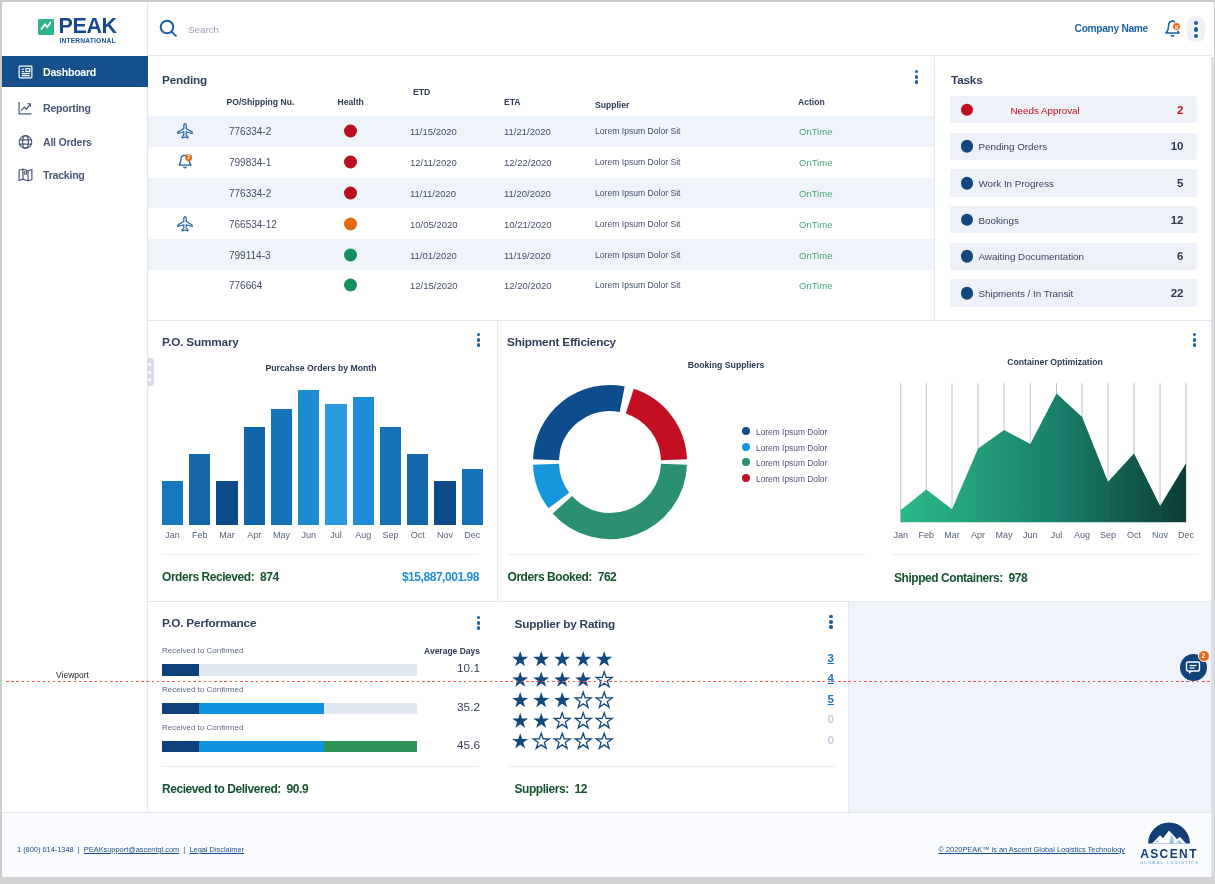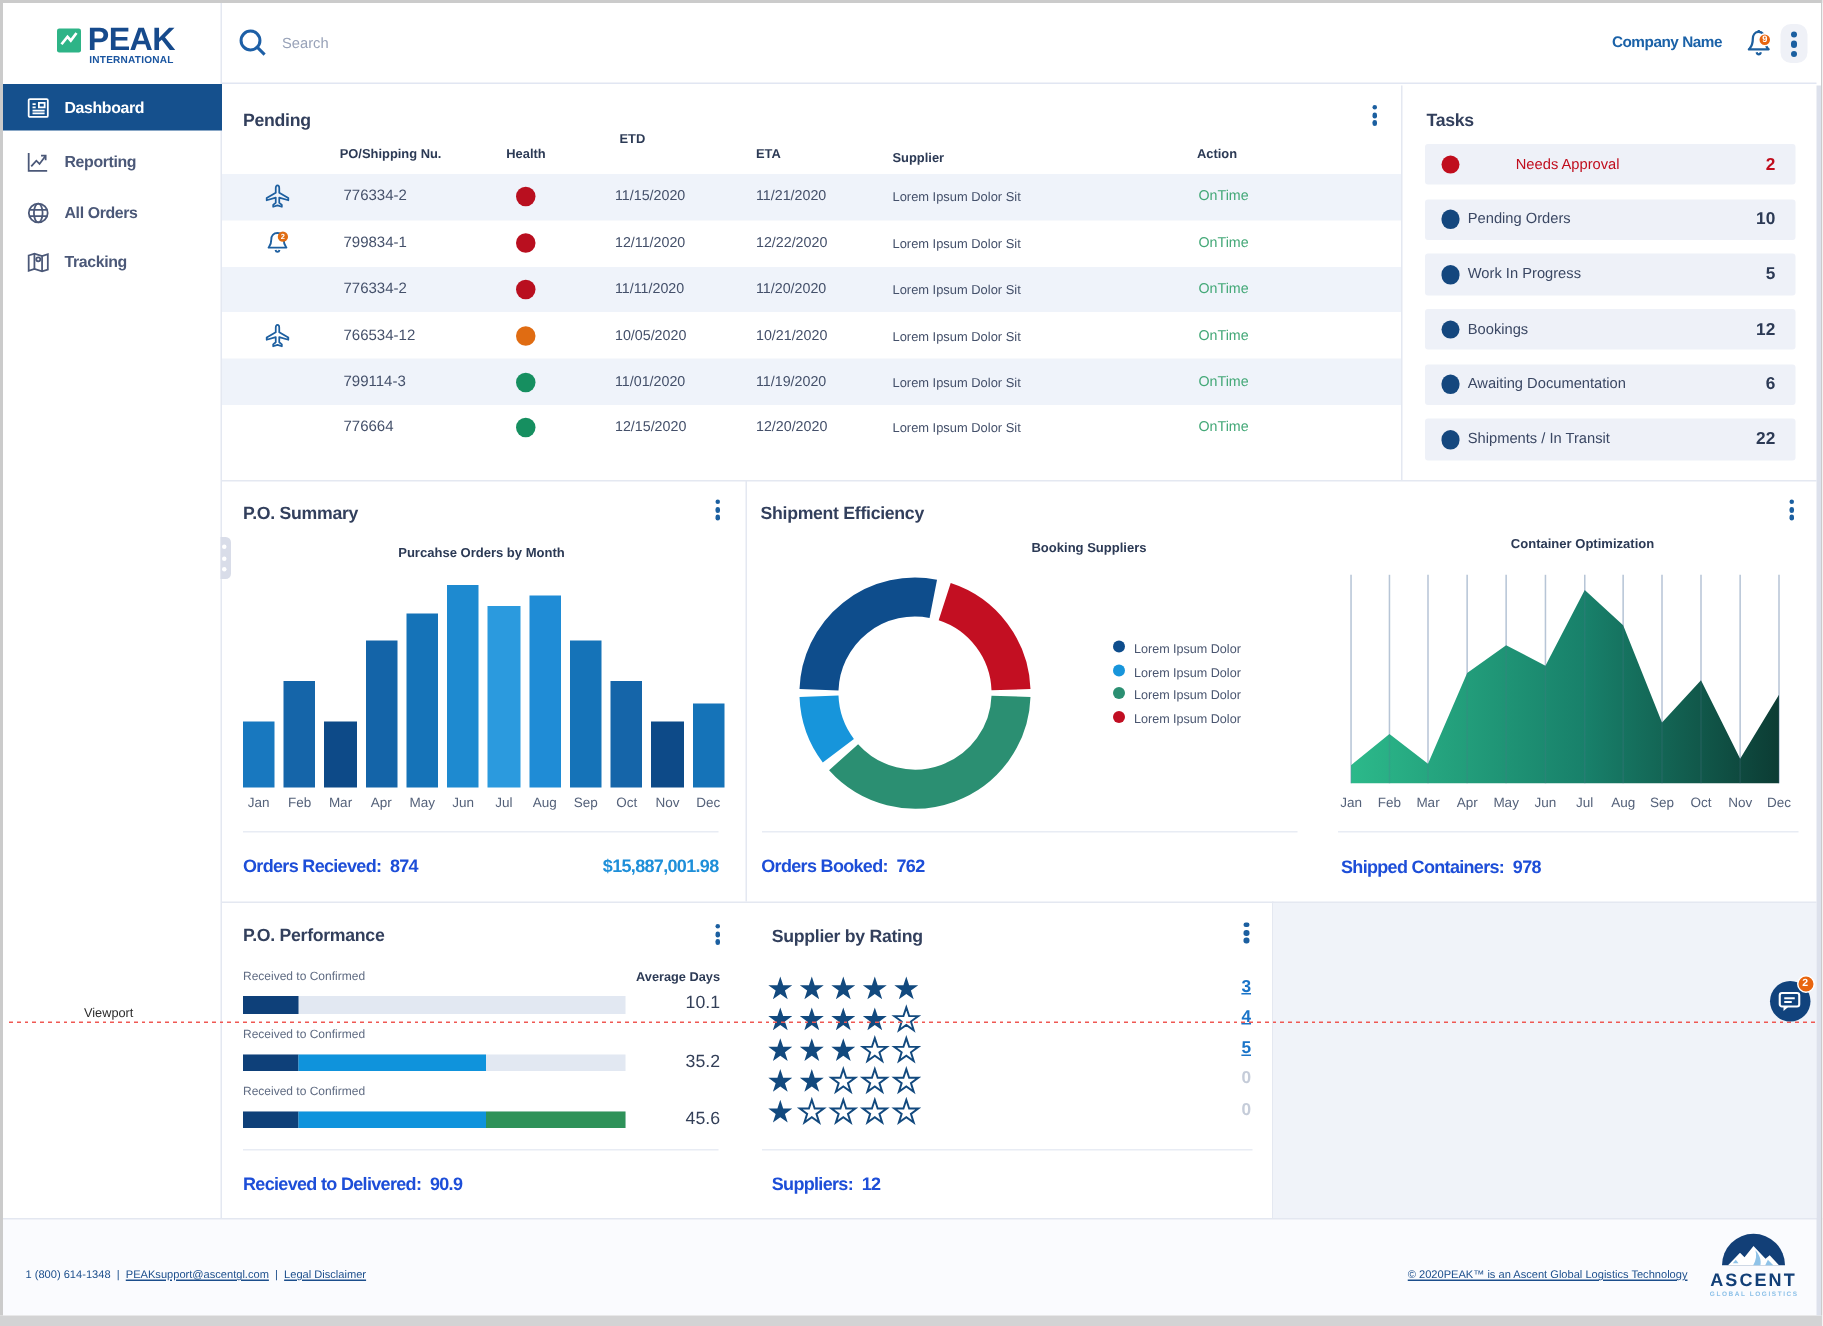--- a/index.html
+++ b/index.html
@@ -36,21 +36,21 @@
   
   .trow { position:absolute; left:949.5px; width:247.5px; height:27.6px; background:#eef1f8; border-radius:2px; }
   .trow .dot { position:absolute; left:11px; top:50%; transform:translateY(-50%); width:12.6px; height:12.6px; border-radius:50%; background:#14477e; }
   .trow .txt { position:absolute; left:29px; top:50%; transform:translateY(-50%); font-size:9.8px; color:#3a4763; }
   .trow .num { position:absolute; right:13.5px; top:50%; transform:translateY(-50%); font-size:11.5px; font-weight:bold; color:#2c3a55; }
 
   .chart-sub { position:absolute; font-size:8.7px; font-weight:bold; color:#2c3a55; }
   .bar { position:absolute; }
   .mlabel { position:absolute; font-size:9px; color:#55627a; transform:translateX(-50%); }
   .divider { position:absolute; height:1px; background:#e8ecf4; }
-  .bigstat { position:absolute; font-size:12px; letter-spacing:-0.45px; font-weight:bold; color:#1d4ed8; }
+  .bigstat { position:absolute; font-size:12px; letter-spacing:-0.45px; font-weight:bold; color:#14532d; }
 
   .plabel { position:absolute; font-size:8px; color:#5f6b82; }
   .ptrack { position:absolute; left:162px; width:255px; height:11.5px; background:#e2e8f2; }
   .pseg { position:absolute; top:0; height:11.5px; }
   .pval { position:absolute; font-size:11.8px; color:#333f58; transform:translateY(-50%); }
 
   .srow-num { position:absolute; font-size:11.5px; font-weight:bold; }
   .bluearea { left:849px; top:601.5px; width:362px; height:210.5px; background:#f0f3f9; }
   .redline { left:6px; top:680.5px; width:1209px; height:1.8px; background:repeating-linear-gradient(90deg,#ef5853 0,#ef5853 2.6px,rgba(0,0,0,0) 2.6px,rgba(0,0,0,0) 5.2px); }
 

